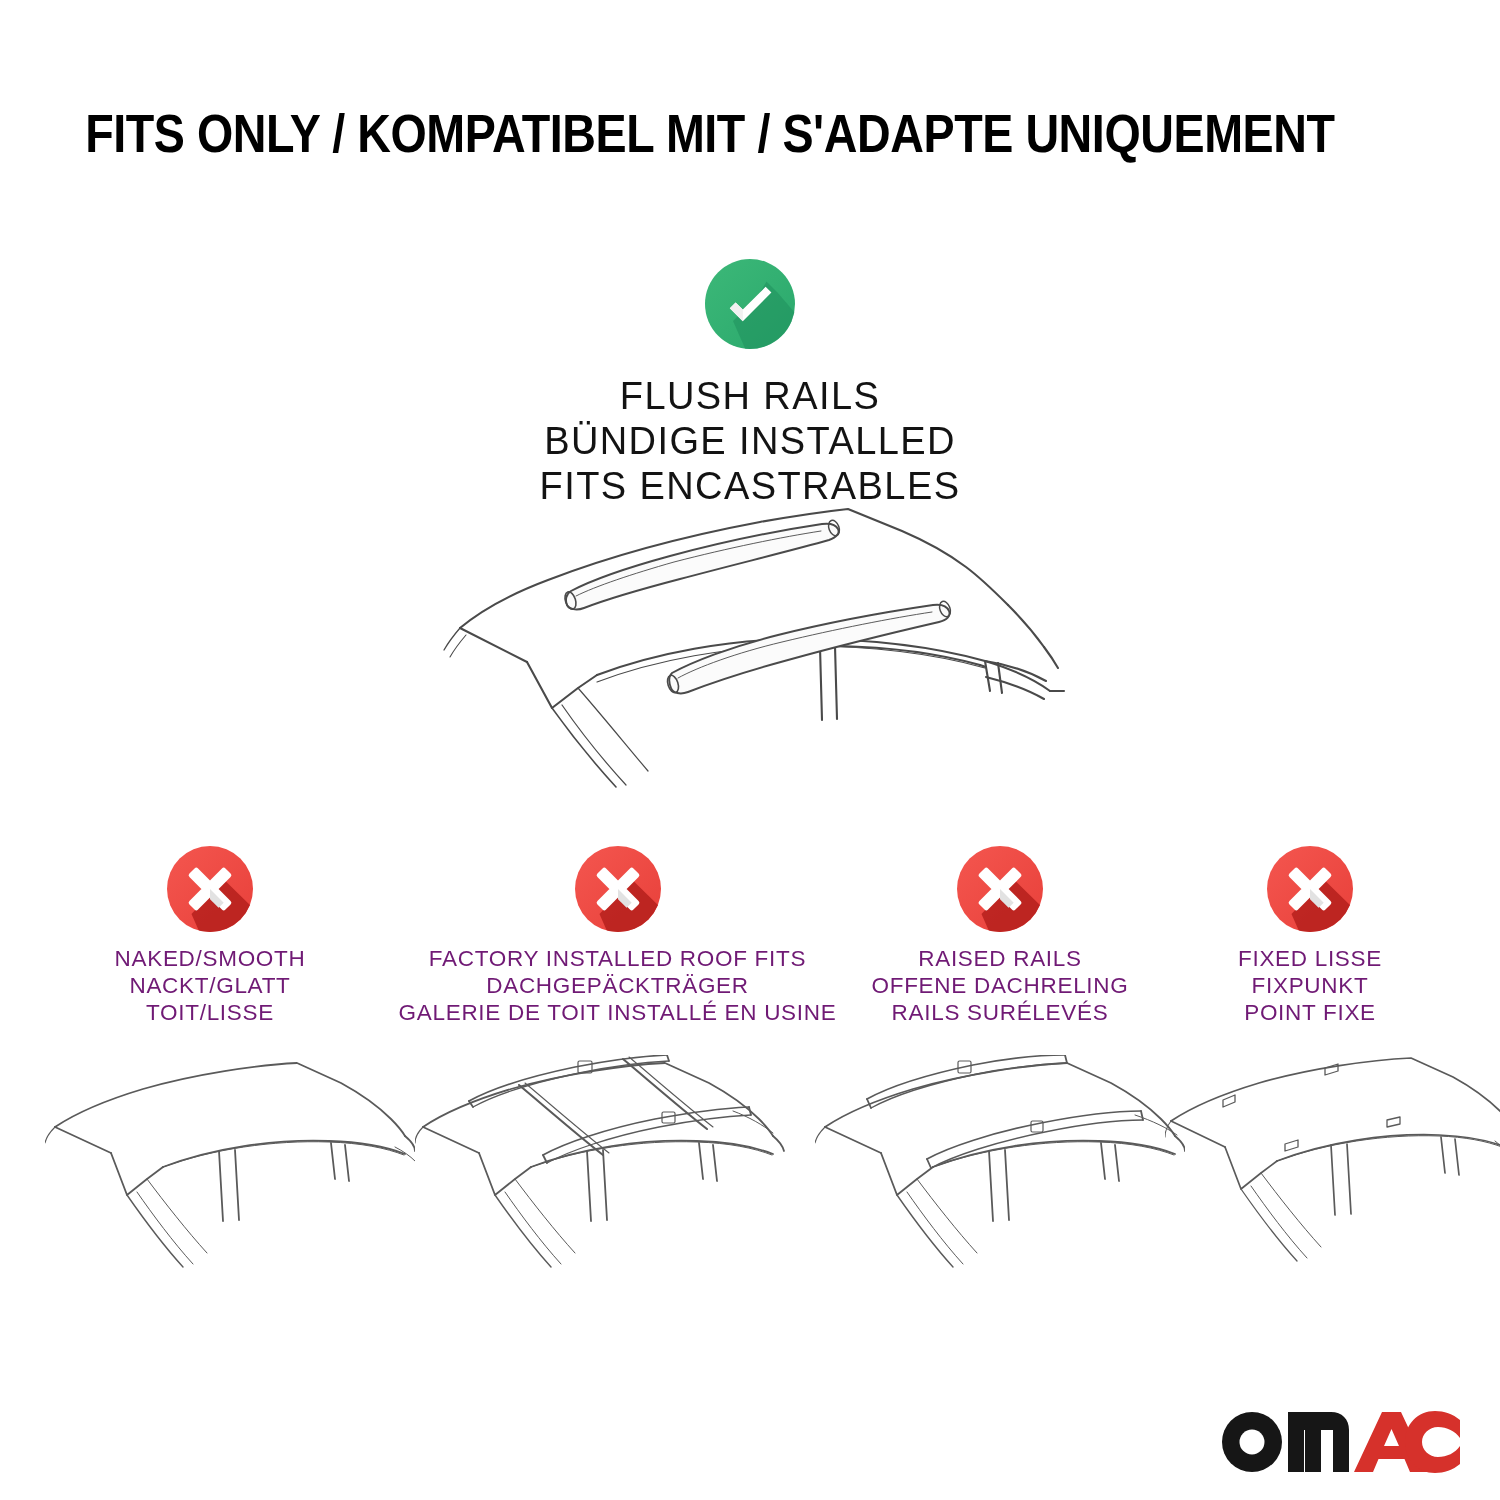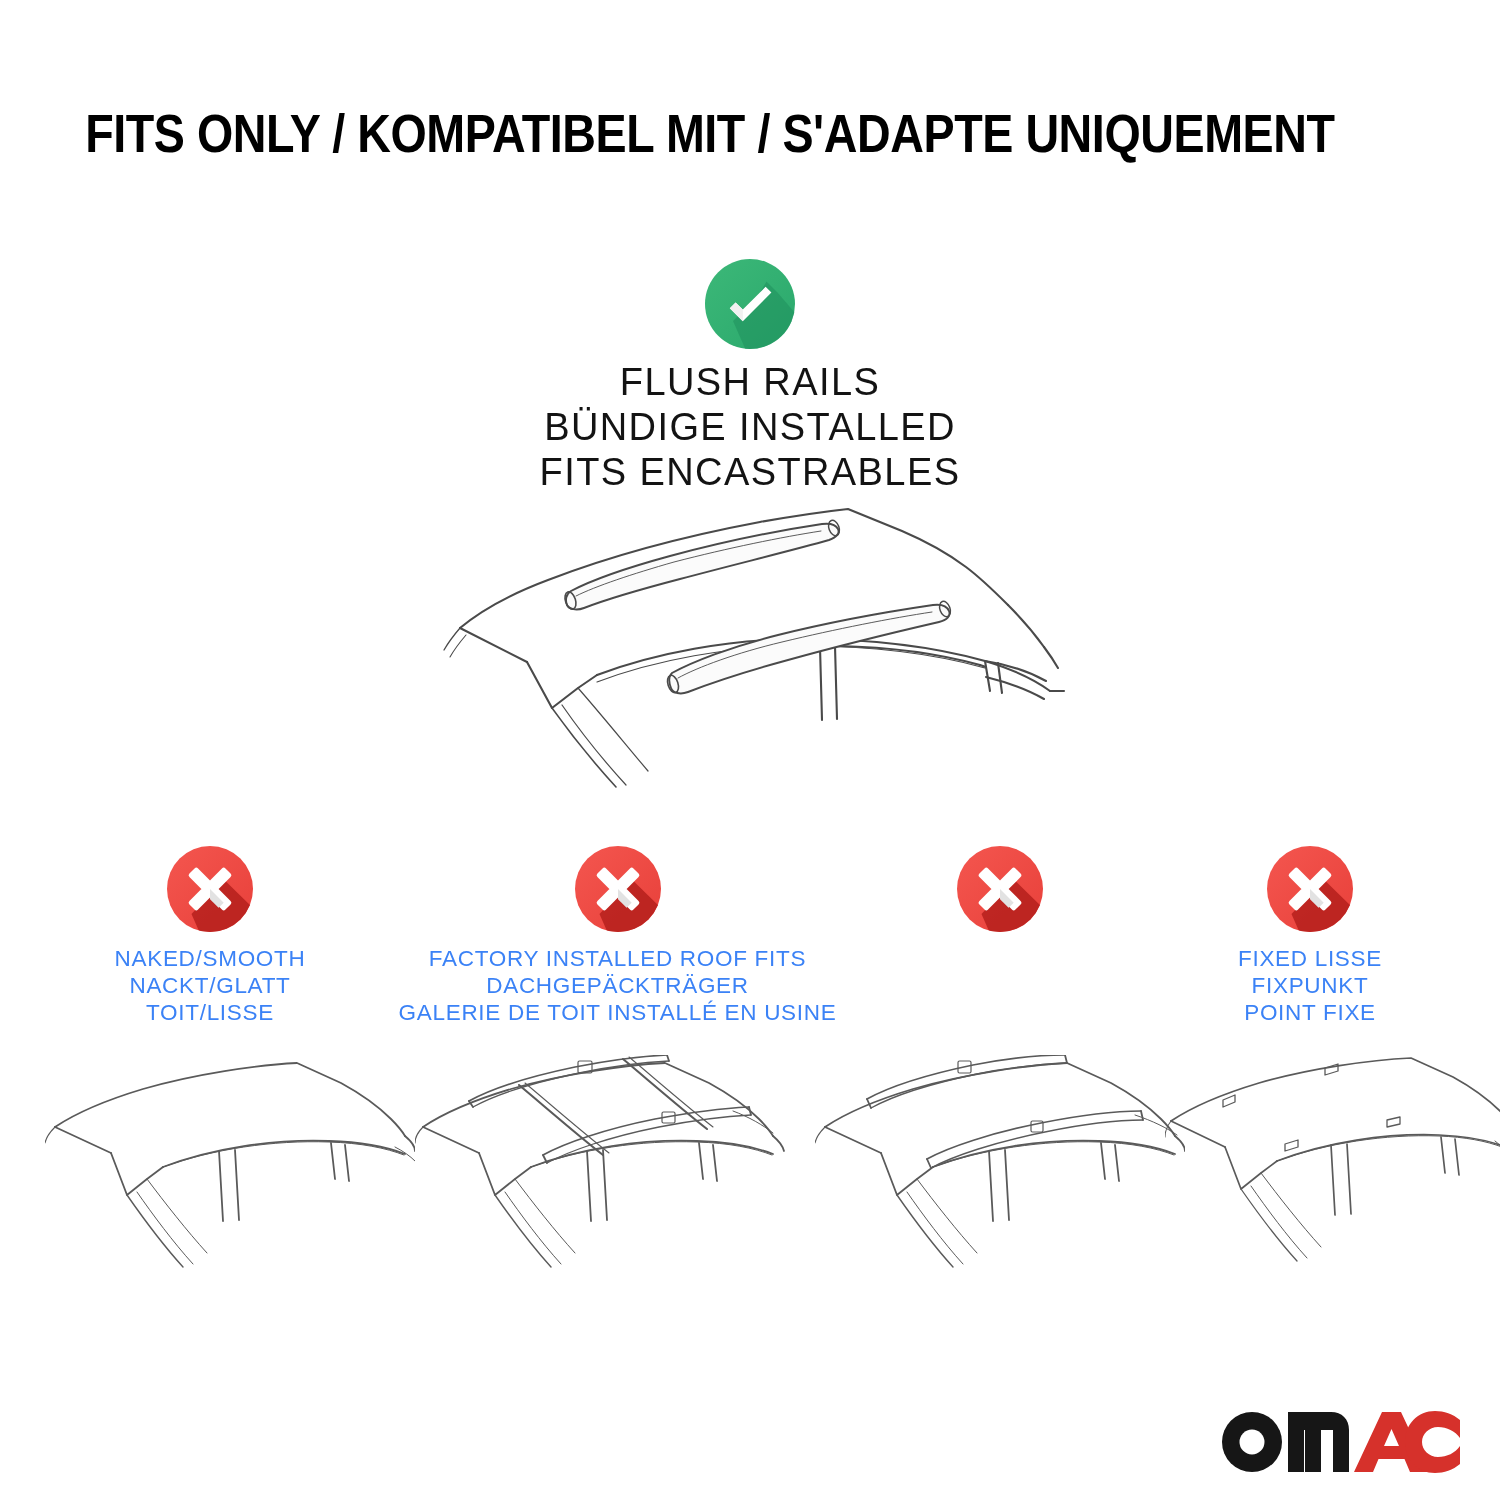--- a/index.html
+++ b/index.html
@@ -47,21 +47,21 @@
   }
   .badge-wrap {
     position: relative;
     display: inline-block;
     width: 92px;
     height: 92px;
   }
   .badge-svg { display: block; width: 92px; height: 92px; }
 
   #fits-labels {
-    margin-top: 6px;
+    margin-top: 20px;
   }
   .fits-line {
     font-family: "Liberation Sans", sans-serif;
     font-weight: 300;
     font-size: 38px;
     line-height: 45px;
     letter-spacing: 1.4px;
     color: #131313;
     white-space: nowrap;
   }
@@ -92,21 +92,21 @@
   .no-fit-col .badge-wrap { width: 88px; height: 88px; }
   .no-fit-col .badge-svg { width: 88px; height: 88px; }
 
   .nf-labels { margin-top: 8px; }
   .nf-line {
     font-family: "Liberation Sans", sans-serif;
     font-weight: 300;
     font-size: 22.5px;
     line-height: 27px;
     letter-spacing: 0.7px;
-    color: #3b82f6;
+    color: #701a75;
     white-space: nowrap;
   }
 
   
   #col-naked       { left: 35px;   width: 350px; }
   #col-factory     { left: 385px;  width: 465px; }
   #col-raised      { left: 840px;  width: 320px; }
   #col-fixed       { left: 1155px; width: 310px; }
 
   
@@ -285,20 +285,25 @@
         </defs>
         <circle cx="44" cy="44" r="43" fill="url(#gRed3)"></circle>
         <g clip-path="url(#clipRed3)">
           <path d="M55.5 32 L63.5 40 L93 69 L93 93 L36 93 L25.5 69 L33 61 L44 50 Z" fill="#b5201c" opacity="0.85"></path>
         </g>
         <path d="M30.3 25.2 L44 38.9 L57.7 25.2 L62.8 30.3 L49.1 44 L62.8 57.7 L57.7 62.8
                  L44 49.1 L30.3 62.8 L25.2 57.7 L38.9 44 L25.2 30.3 Z" fill="#ffffff" stroke="#ffffff" stroke-width="5" stroke-linejoin="round"></path>
         <path d="M44 44 L57.7 57.7 L52.6 62.8 L44 54.2 Z" fill="#e2e2e2"></path>
       </svg>
     </div>
+    <div class="nf-labels">
+      <div class="nf-line">RAISED RAILS</div>
+      <div class="nf-line">OFFENE DACHRELING</div>
+      <div class="nf-line">RAILS SURÉLEVÉS</div>
+    </div>
   </div>
 
   <div class="no-fit-col" id="col-fixed">
     <div class="badge-wrap">
       <svg class="badge-svg" viewBox="0 0 88 88" xmlns="http://www.w3.org/2000/svg">
         <defs>
           <clipPath id="clipRed4">
               <circle cx="44" cy="44" r="43"></circle>
             </clipPath>
           <linearGradient id="gRed4" x1="0" y1="0" x2="1" y2="1">

